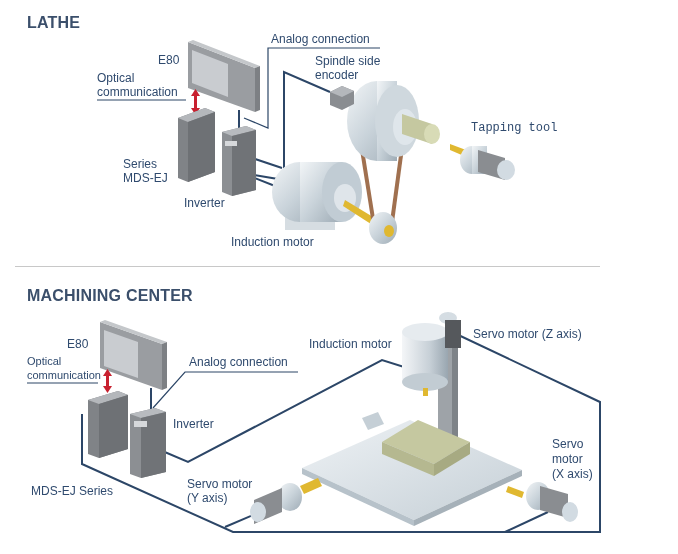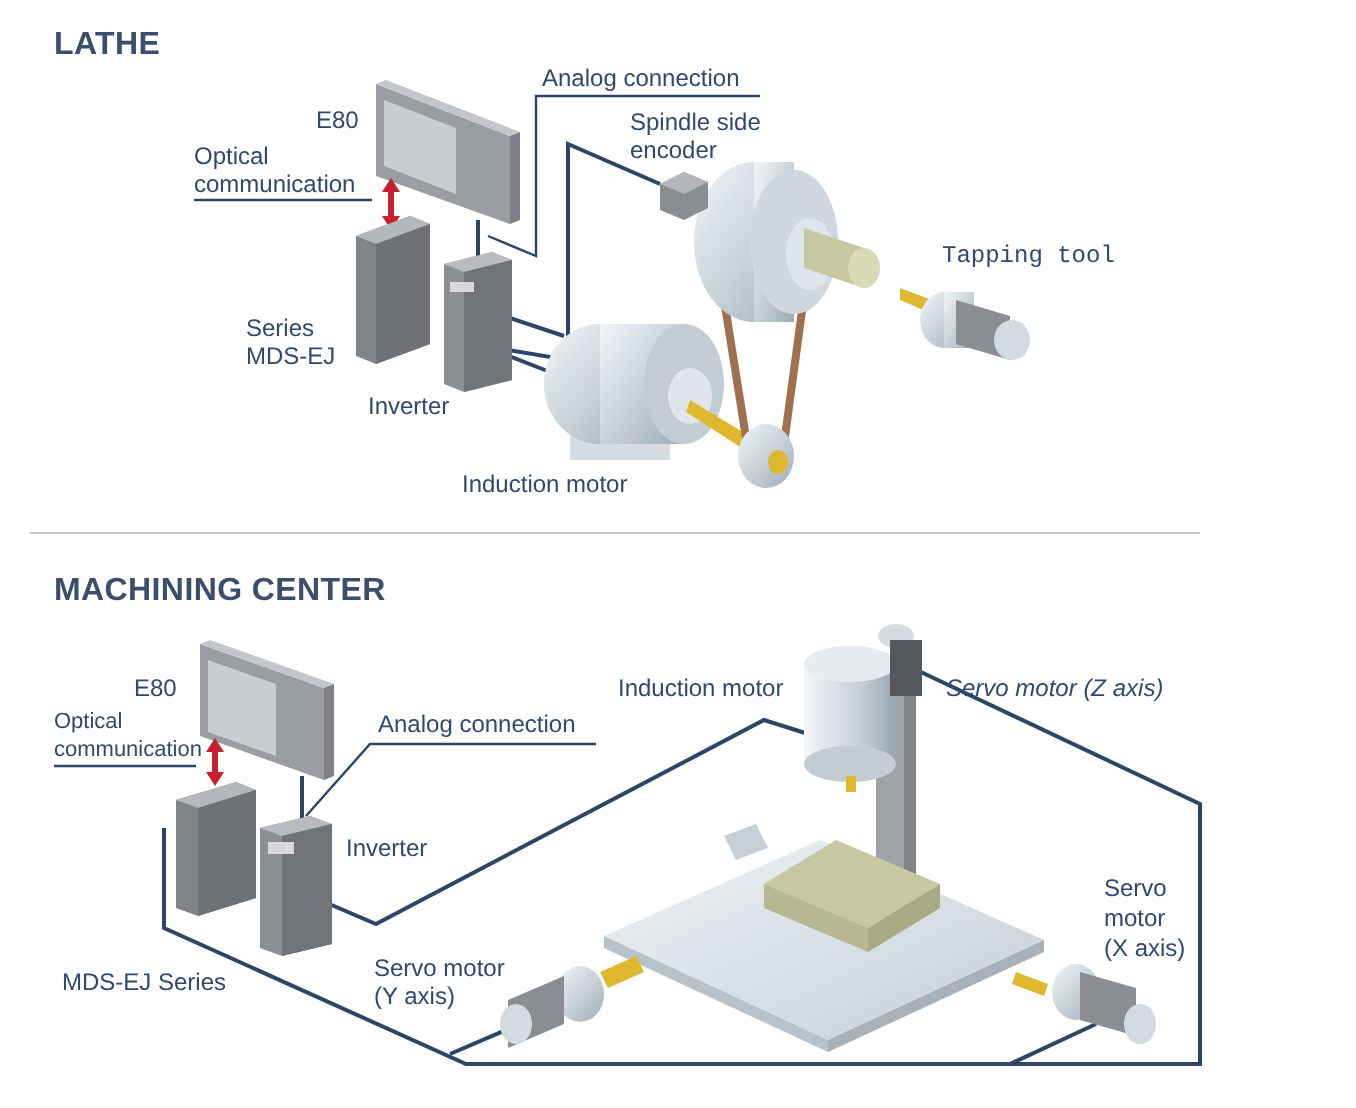--- a/index.html
+++ b/index.html
@@ -205,18 +205,18 @@
 <div class="sep"></div>
 
 <div class="title" style="left:27px;top:287px;">MACHINING CENTER</div>
 <div class="lbl" style="left:67px;top:337px;">E80</div>
 <div class="lbl small" style="left:27px;top:355px;">Optical</div>
 <div class="lbl small" style="left:27px;top:369px;">communication</div>
 <div class="lbl" style="left:189px;top:355px;">Analog connection</div>
 <div class="lbl" style="left:173px;top:417px;">Inverter</div>
 <div class="lbl" style="left:31px;top:484px;">MDS-EJ Series</div>
 <div class="lbl" style="left:309px;top:337px;">Induction motor</div>
-<div class="lbl" style="left:473px;top:337px;font-style:italic;">Servo motor (Z axis)</div>
+<div class="lbl" style="left:473px;top:327px;">Servo motor (Z axis)</div>
 <div class="lbl" style="left:187px;top:477px;">Servo motor</div>
 <div class="lbl" style="left:187px;top:491px;">(Y axis)</div>
 <div class="lbl" style="left:552px;top:437px;">Servo</div>
 <div class="lbl" style="left:552px;top:452px;">motor</div>
 <div class="lbl" style="left:552px;top:467px;text-align:center;">(X axis)</div>
 
 </body></html>

